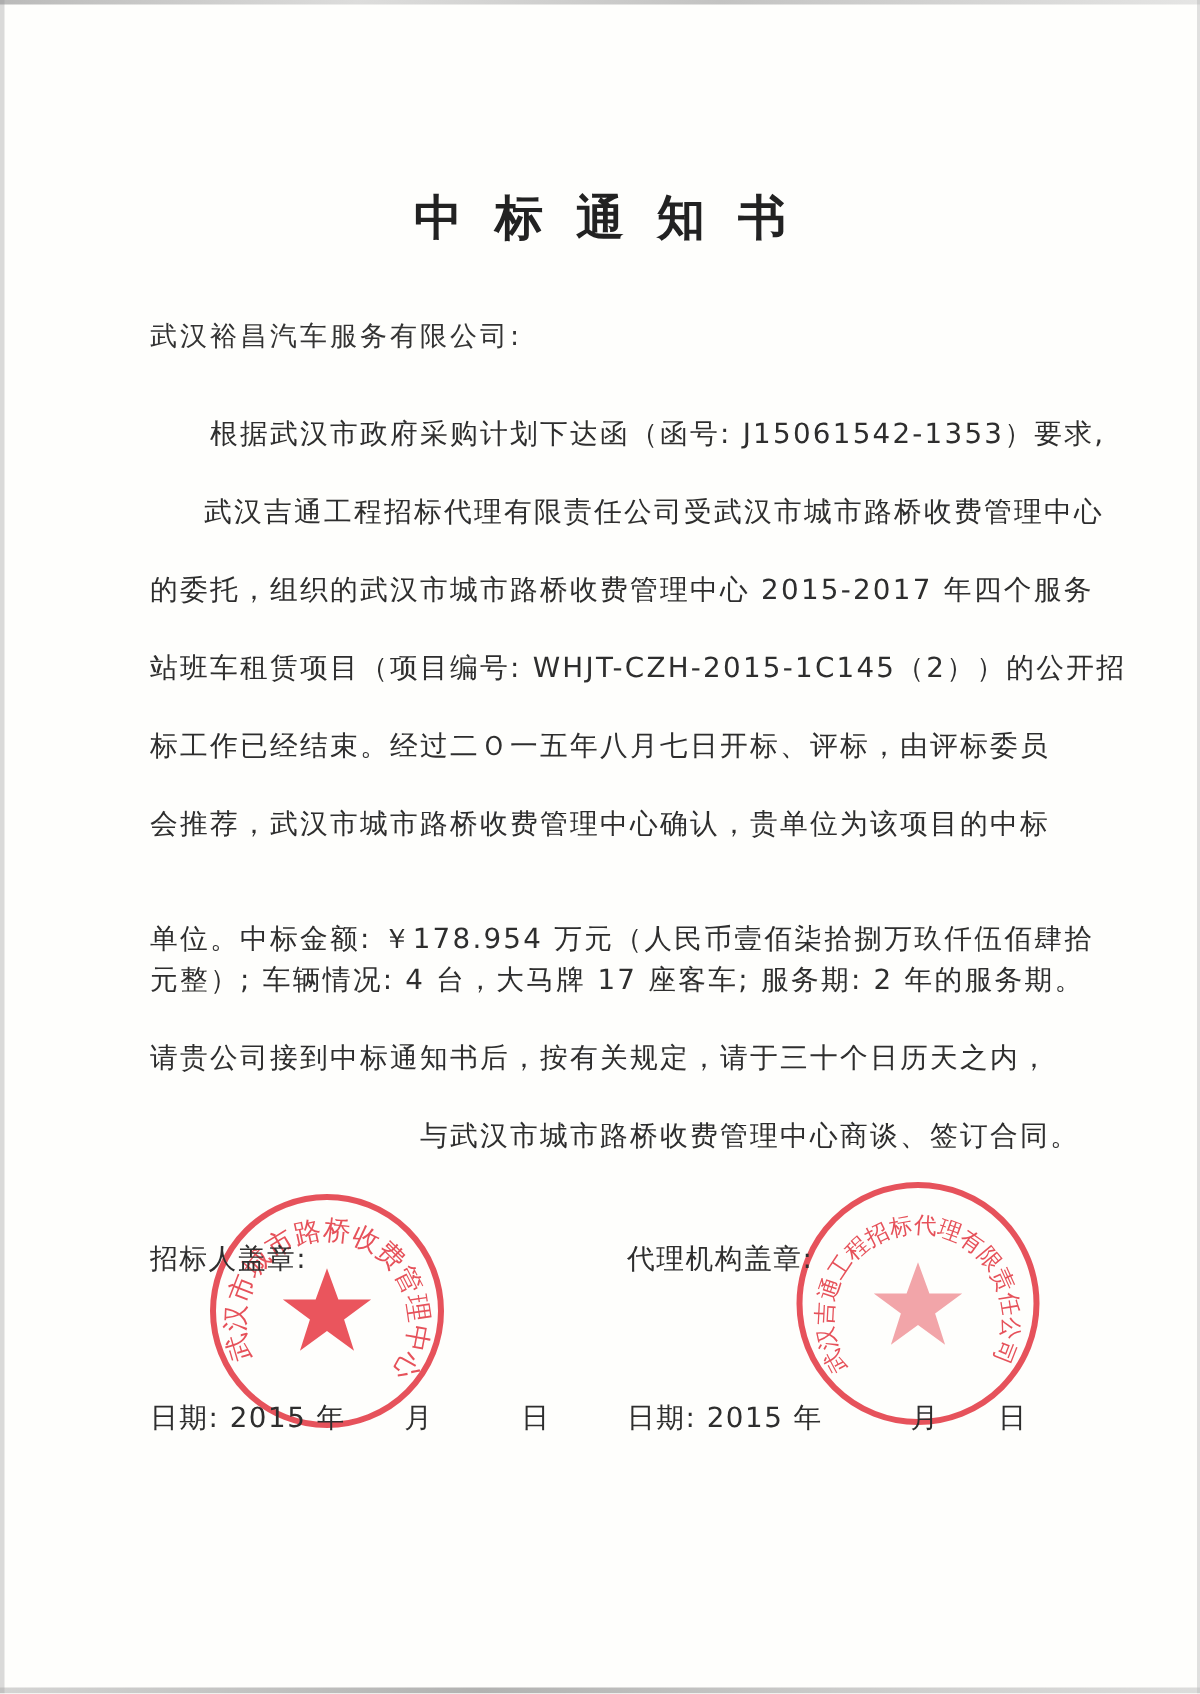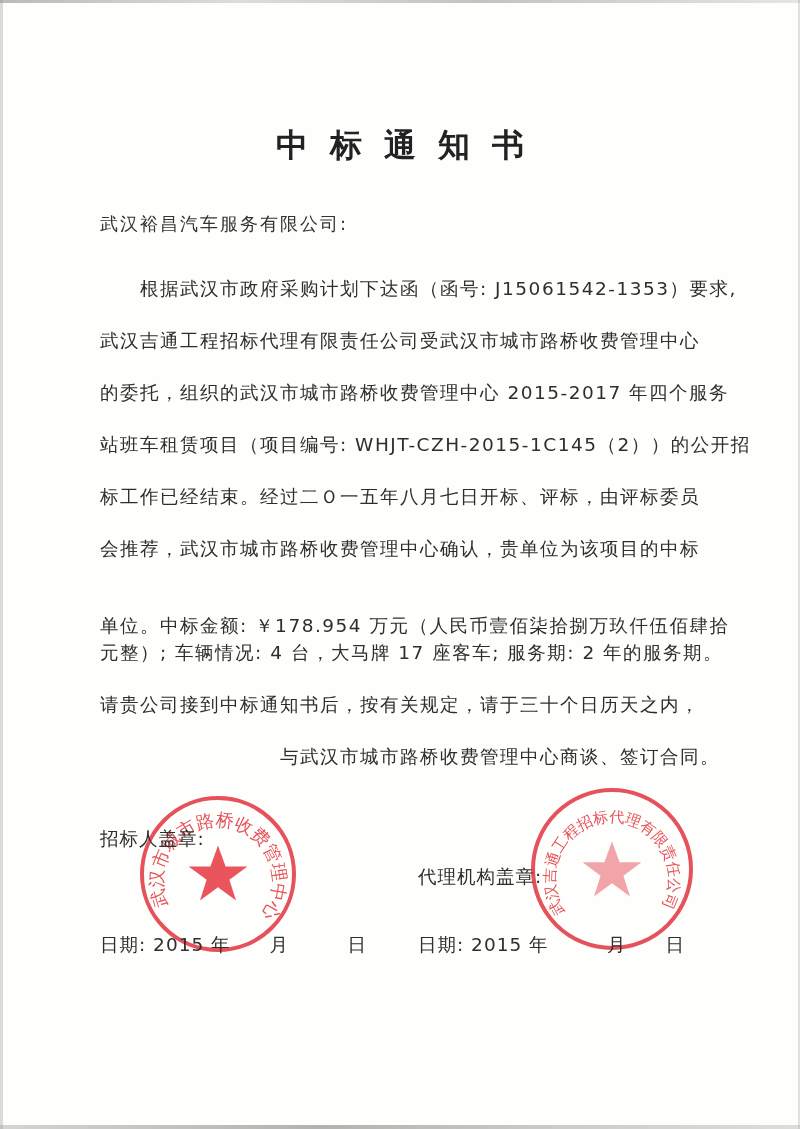--- a/index.html
+++ b/index.html
@@ -47,21 +47,21 @@
 <div class="page-edge-top"></div>
 <div class="page-edge-left"></div>
 <div class="page-edge-right"></div>
 <div class="page-edge-bottom"></div>
 
 <div class="title">中标通知书</div>
 
 <div class="salutation">武汉裕昌汽车服务有限公司:</div>
 
 <div class="body-line" style="top:276px;">　　根据武汉市政府采购计划下达函（函号: J15061542-1353）要求,</div>
-<div class="body-line" style="top:328px;">武汉吉通工程招标代理有限责任公司受武汉市城市路桥收费管理中心</div>
+<div class="body-line" style="top:328px;margin-left:36px;">武汉吉通工程招标代理有限责任公司受武汉市城市路桥收费管理中心</div>
 <div class="body-line" style="top:380px;">的委托，组织的武汉市城市路桥收费管理中心 2015-2017 年四个服务</div>
 <div class="body-line" style="top:432px;text-align:center;">站班车租赁项目（项目编号: WHJT-CZH-2015-1C145（2））的公开招</div>
 <div class="body-line" style="top:484px;">标工作已经结束。经过二Ｏ一五年八月七日开标、评标，由评标委员</div>
 <div class="body-line" style="top:536px;">会推荐，武汉市城市路桥收费管理中心确认，贵单位为该项目的中标</div>
 <div class="body-line" style="top:588px;margin-top:25px;">单位。中标金额: ￥178.954 万元（人民币壹佰柒拾捌万玖仟伍佰肆拾</div>
 <div class="body-line" style="top:640px;">元整）; 车辆情况: 4 台，大马牌 17 座客车; 服务期: 2 年的服务期。</div>
 <div class="body-line" style="top:692px;">请贵公司接到中标通知书后，按有关规定，请于三十个日历天之内，</div>
 <div class="body-line" style="top:744px;text-align:right;">与武汉市城市路桥收费管理中心商谈、签订合同。</div>
 
 <div class="seal" style="left:140px; top:796px; width:156px; height:156px;">
@@ -82,16 +82,16 @@
     <defs>
         <path id="arcB" d="M 32,126 A 60,60 0 1,1 130,126"></path>
       </defs>
     <text font-size="16" fill="#e2343e" font-family="DejaVu Sans, sans-serif" opacity="0.85">
       <textPath href="#arcB" startOffset="0%">武汉吉通工程招标代理有限责任公司</textPath>
     </text>
   </svg>
 </div>
 
 <div class="sig-label" style="left:100px; top:826px;">招标人盖章:</div>
-<div class="sig-label" style="left:418px; top:826px;margin-top:38px;">代理机构盖章:</div>
+<div class="sig-label" style="left:418px; top:826px;">代理机构盖章:</div>
 
 <div class="date-line" style="left:100px; top:932px;">日期: 2015 年　　月　　　日</div>
 <div class="date-line" style="left:418px; top:932px;">日期: 2015 年　　　月　　日</div>
 
 </body></html>

